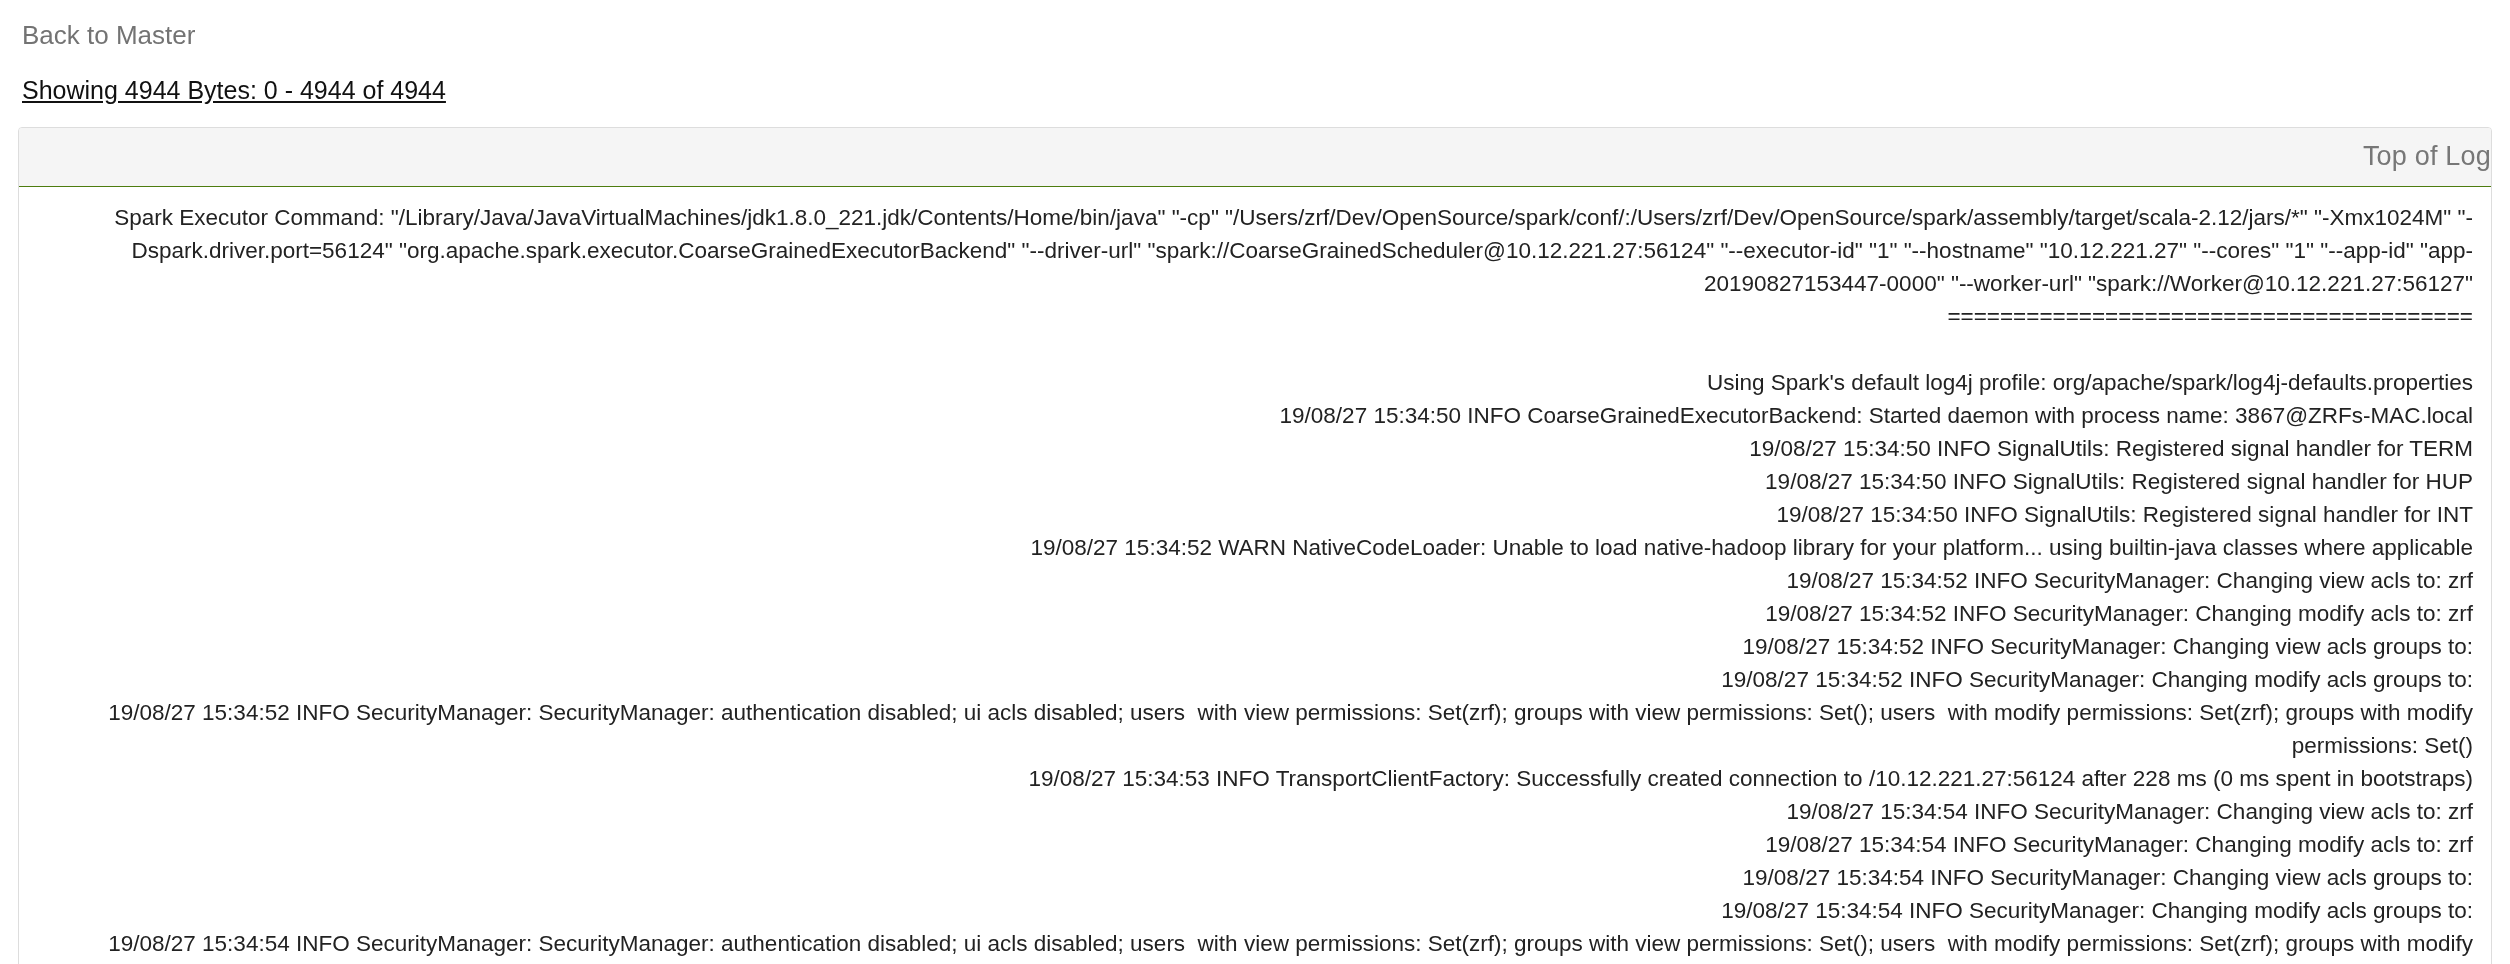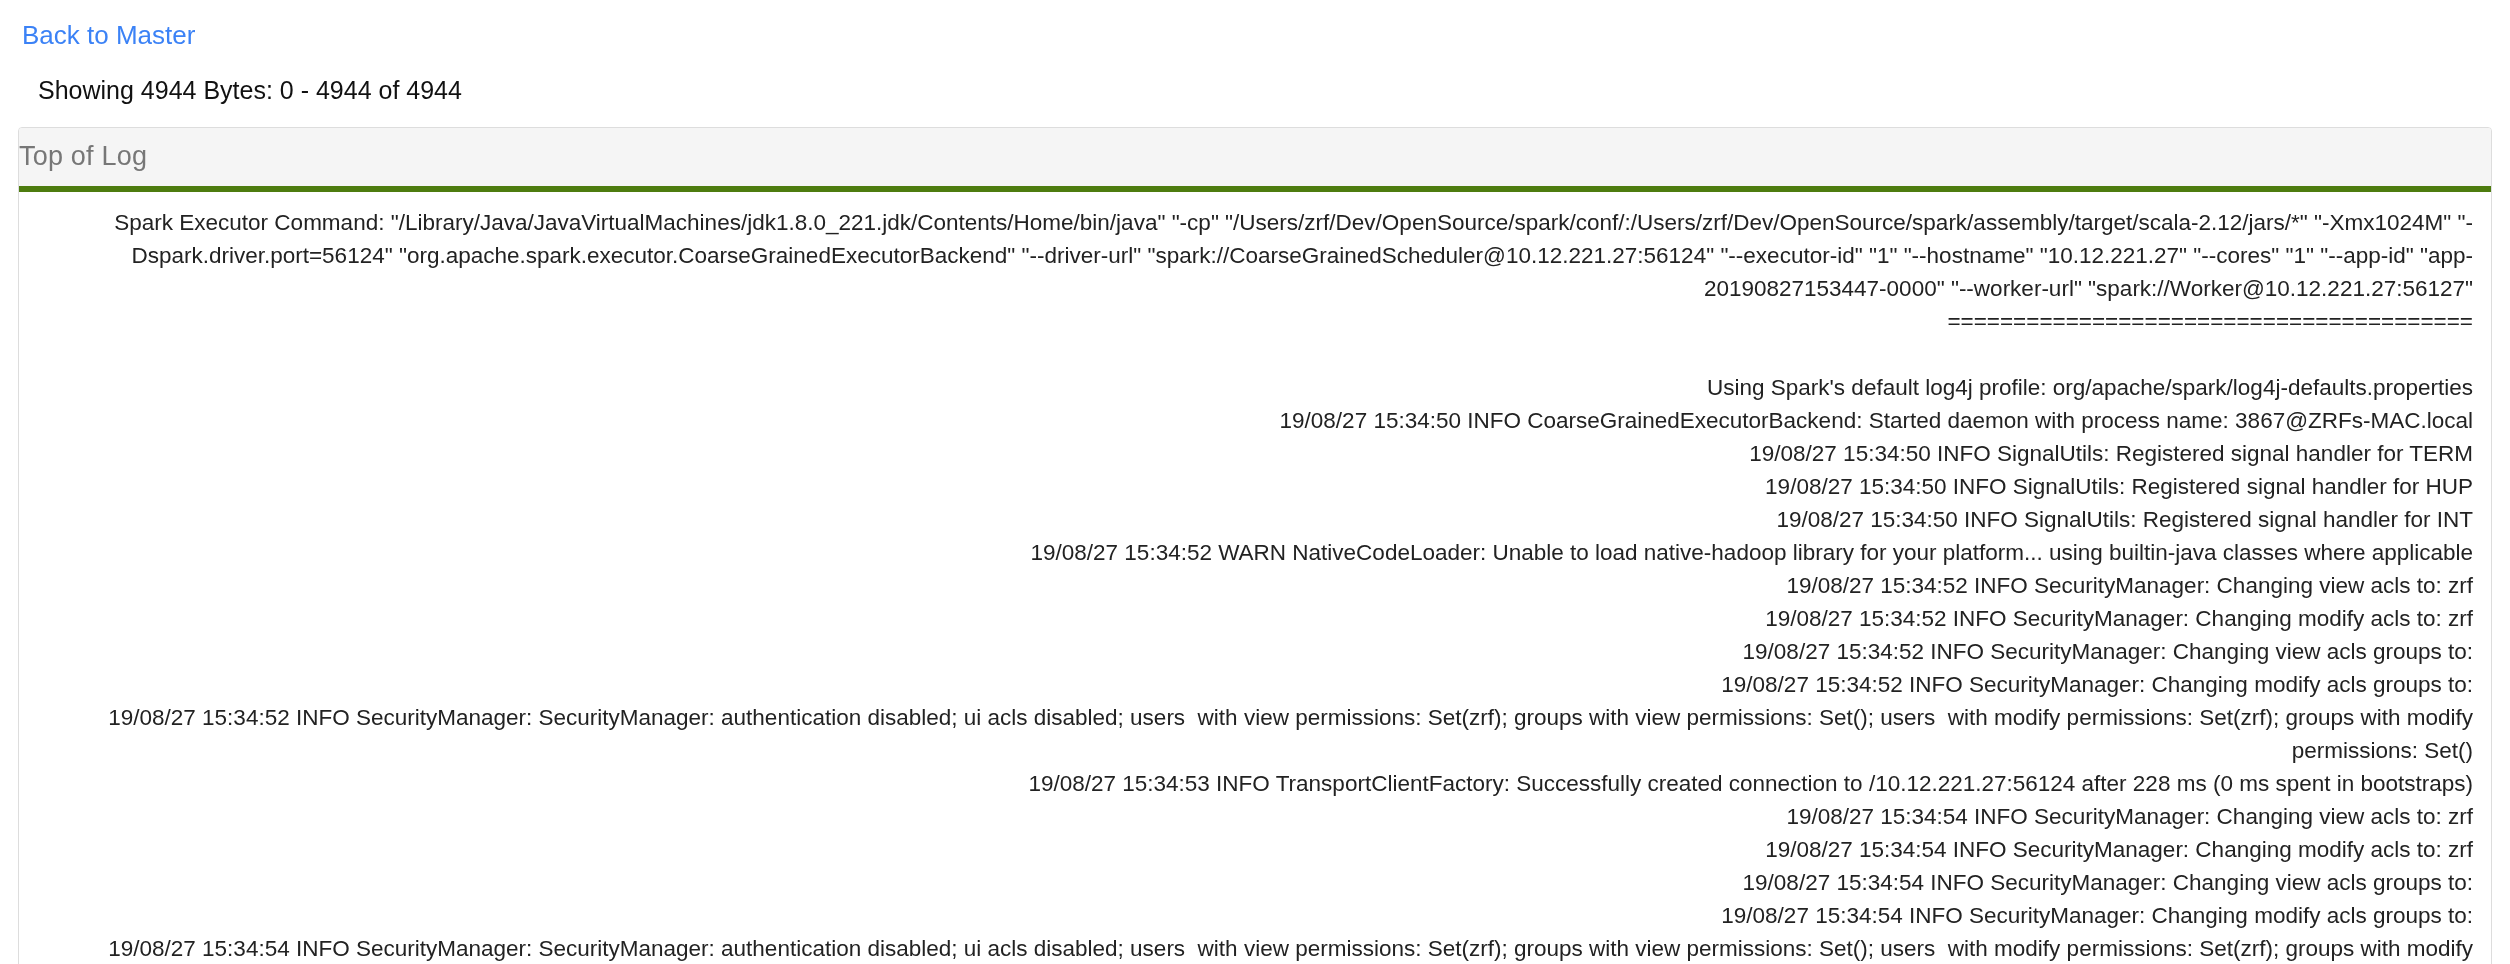--- a/index.html
+++ b/index.html
@@ -12,44 +12,45 @@
     width: 2510px;
     min-height: 964px;
     -webkit-font-smoothing: antialiased;
   }
   .page {
     padding: 14px 18px 0 18px;
     box-sizing: border-box;
   }
   .back-link {
     display: inline-block;
-    color: #3b82f6;
+    color: #737373;
     font-size: 26px;
     line-height: 1.2;
     text-decoration: none;
     cursor: pointer;
     margin: 6px 0 0 4px;
   }
   .showing-line {
-    margin: 24px 0 0 20px;
+    margin: 24px 0 0 4px;
     font-size: 25px;
     color: #111111;
     line-height: 1.2;
+    text-decoration: underline;
   }
   .log-panel {
     margin-top: 22px;
     border: 1px solid #dddddd;
     border-radius: 4px;
     background: #ffffff;
     overflow: hidden;
   }
   .log-header {
     background: #f5f5f5;
-    border-bottom: 6px solid #4d7c0f;
-    text-align: left;
+    border-bottom: 1px solid #4d7c0f;
+    text-align: right;
     color: #777777;
     font-size: 27px;
     padding: 13px 0 14px 0;
     letter-spacing: 0.2px;
   }
   .log-body {
     padding: 14px 18px 18px 18px;
     font-size: 22.5px;
     line-height: 33px;
     color: #222222;

